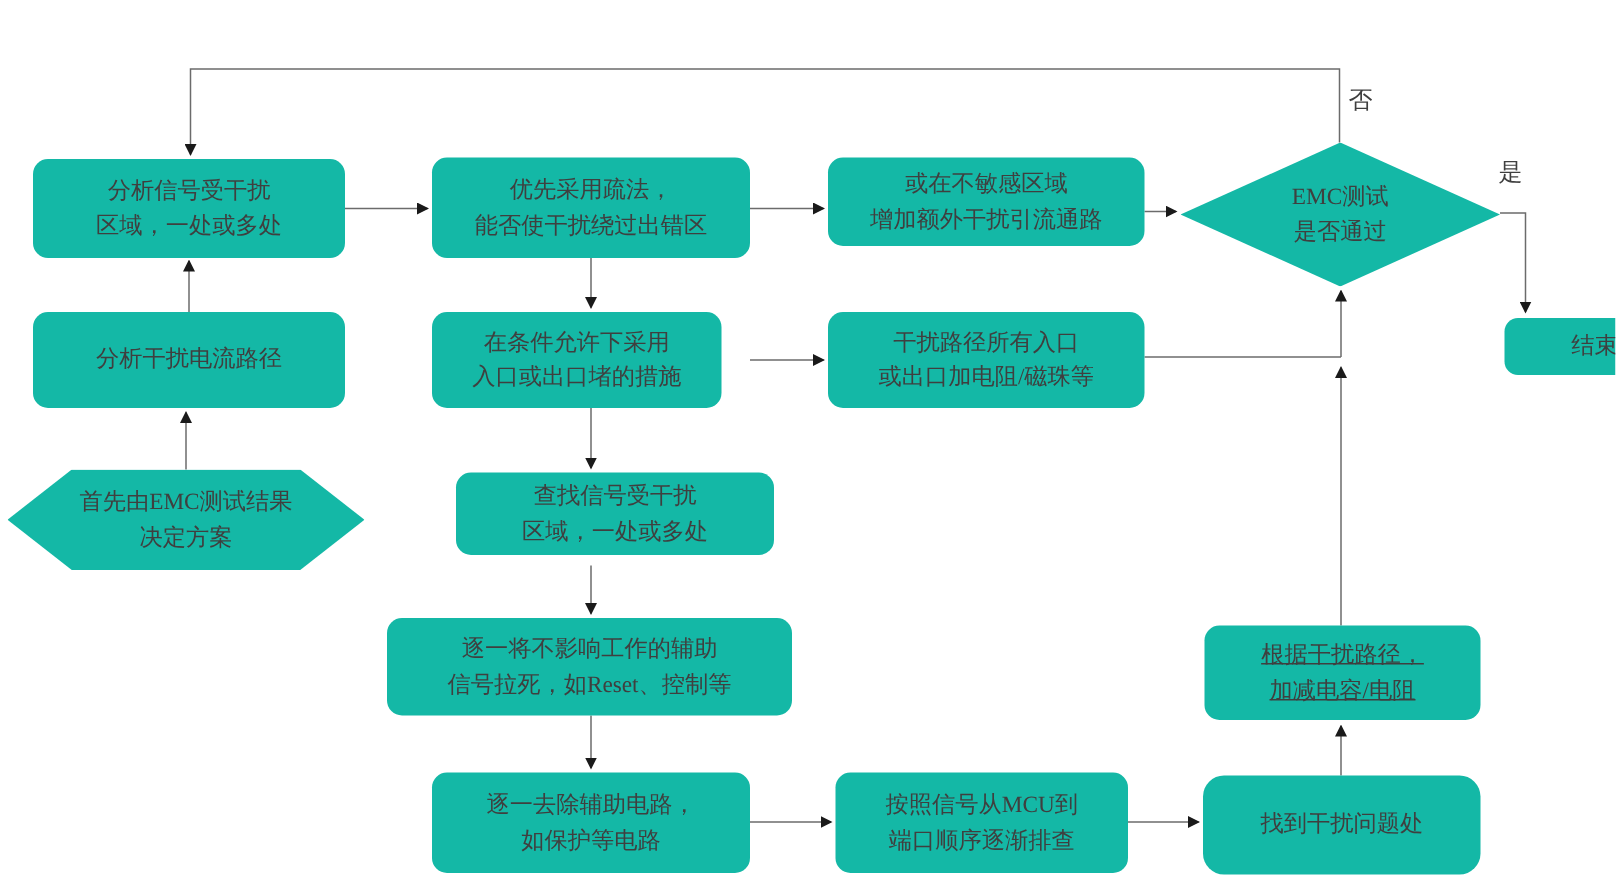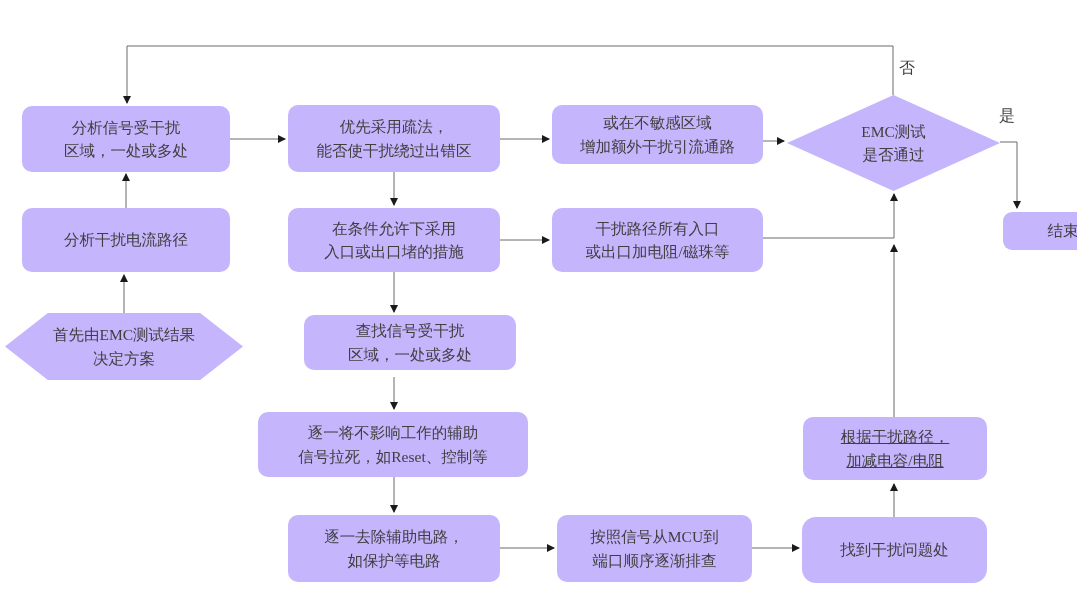--- a/index.html
+++ b/index.html
@@ -6,21 +6,21 @@
   #stage{
     position:relative;
     width:1077px;height:596px;
     background:#ffffff;
     font-family:"Liberation Serif","DejaVu Serif",serif;
     overflow:hidden;
   }
   #connectors{position:absolute;left:0;top:0;width:1077px;height:596px;pointer-events:none;}
   .node{
     position:absolute;
-    background:#c4b5fd;
+    background:#14b8a6;
     border-radius:10px;
     display:flex;align-items:center;justify-content:center;
     text-align:center;
     color:#3f3f3f;
     font-size:15.5px;line-height:1.5;
     white-space:pre-line;
     box-sizing:border-box;
     padding:2px 6px;
   }
   .node.hexagon{
@@ -93,21 +93,21 @@
 区域，一处或多处</div>
 
   <div class="node" style="left:22px;top:208px;width:208px;height:64px;">分析干扰电流路径</div>
 
   <div class="node hexagon" style="left:5px;top:313px;width:238px;height:67px;">首先由EMC测试结果
 决定方案</div>
 
   <div class="node" style="left:288px;top:105px;width:212px;height:67px;">优先采用疏法，
 能否使干扰绕过出错区</div>
 
-  <div class="node" style="left:288px;top:208px;width:212px;height:64px;">在条件允许下采用
+  <div class="node" style="left:288px;top:208px;width:193px;height:64px;">在条件允许下采用
 入口或出口堵的措施</div>
 
   <div class="node" style="left:304px;top:315px;width:212px;height:55px;">查找信号受干扰
 区域，一处或多处</div>
 
   <div class="node" style="left:258px;top:412px;width:270px;height:65px;">逐一将不影响工作的辅助
 信号拉死，如Reset、控制等</div>
 
   <div class="node" style="left:288px;top:515px;width:212px;height:67px;">逐一去除辅助电路，
 如保护等电路</div>

